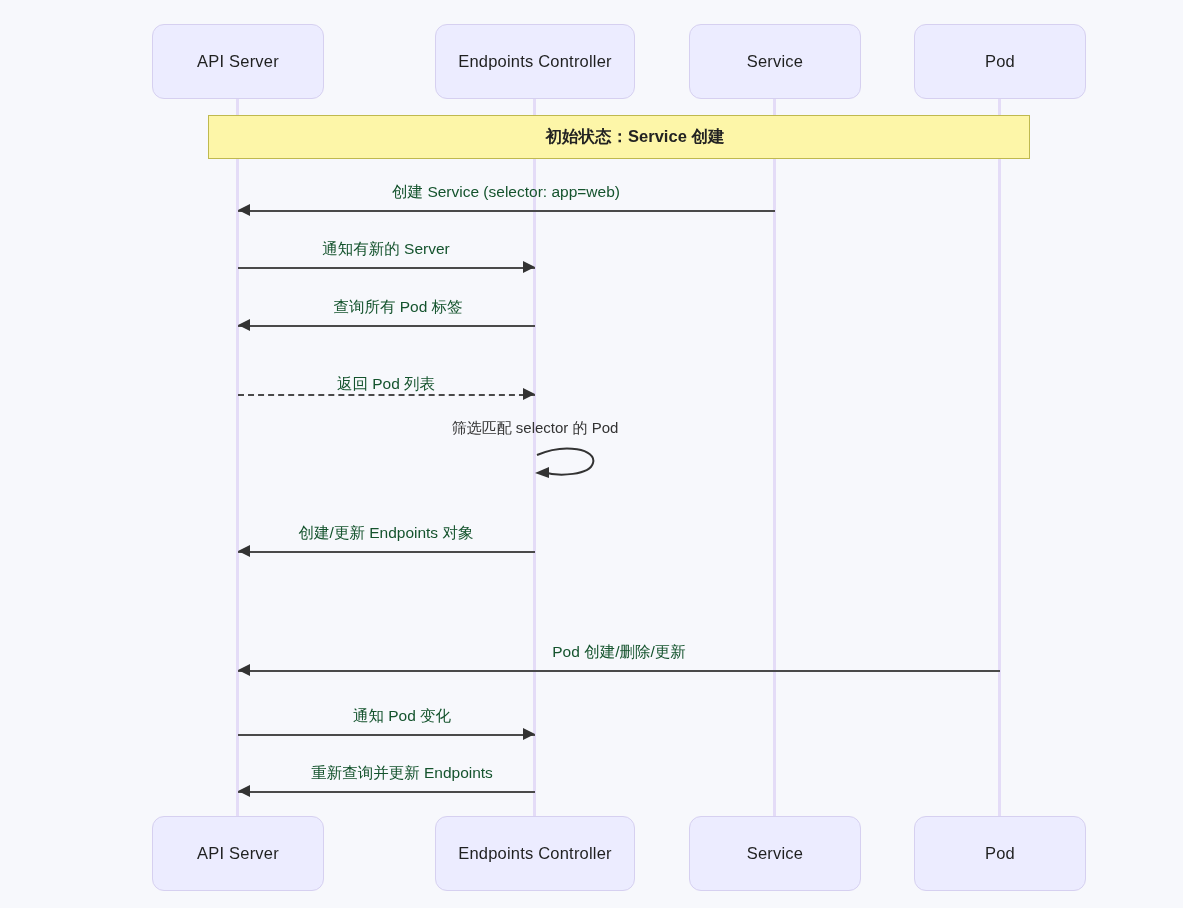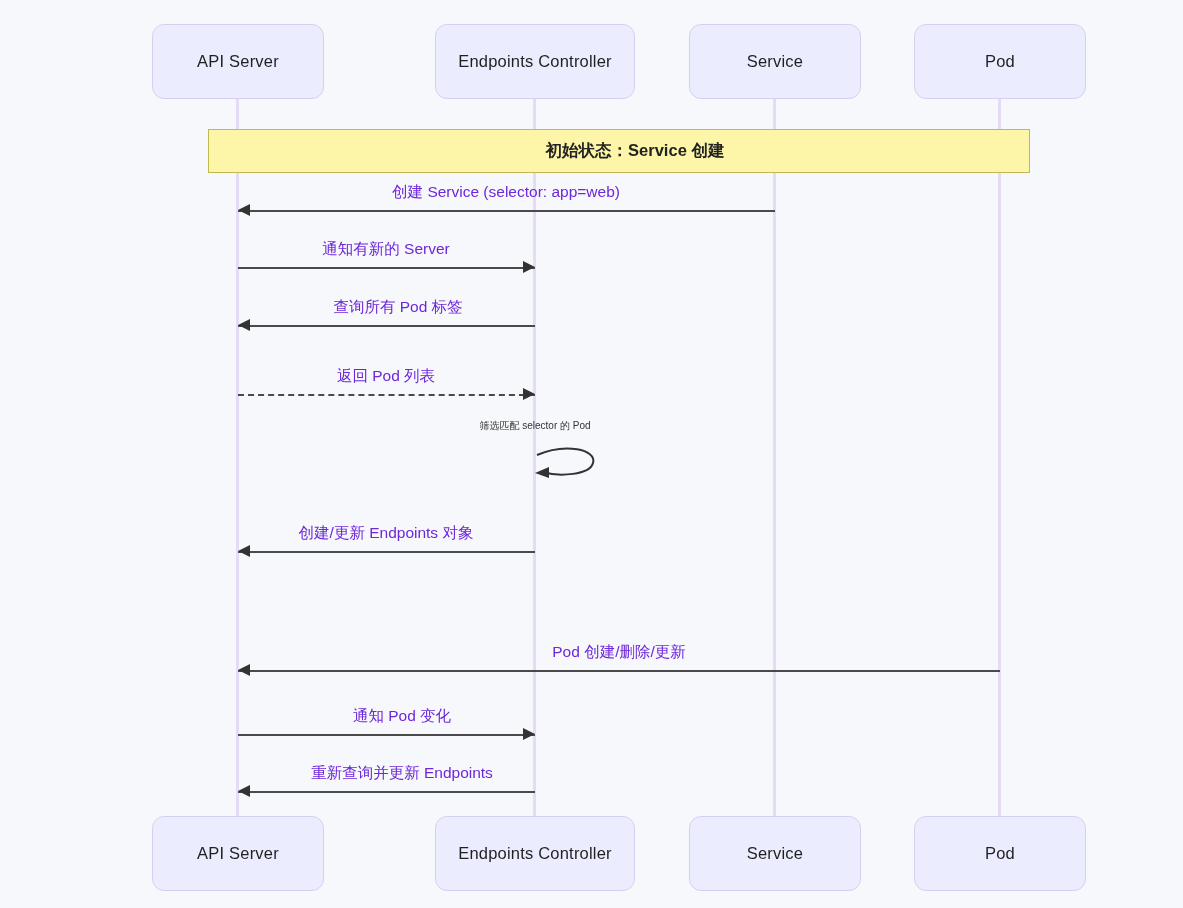--- a/index.html
+++ b/index.html
@@ -75,38 +75,38 @@
   }
   .msg.to-right .head {
     border-left: 12px solid #333;
   }
   .msg.to-left .head {
     border-right: 12px solid #333;
   }
   .msg .label {
     position: absolute;
     white-space: nowrap;
-    color: #6d28d9;
+    color: #14532d;
     font-size: 15.5px;
     top: -28px;
     transform: translateX(-50%);
   }
   
   .self-loop {
     position: absolute;
   }
   .self-loop svg {
     display: block;
     overflow: visible;
   }
   .self-loop .label {
     position: absolute;
     white-space: nowrap;
     color: #333;
-    font-size: 10px;
+    font-size: 15px;
     transform: translateX(-50%);
     top: -26px;
   }
 </style>
 </head>
 <body>
 
 <div id="canvas">
 
   <div class="lifeline" style="left:236px; top:99px; height:717px;"></div>
@@ -120,21 +120,21 @@
   <div class="actor-box" style="left:435px; top:24px; width:200px; height:75px;">
     <span>Endpoints Controller</span>
   </div>
   <div class="actor-box" style="left:689px; top:24px; width:172px; height:75px;">
     <span>Service</span>
   </div>
   <div class="actor-box" style="left:914px; top:24px; width:172px; height:75px;">
     <span>Pod</span>
   </div>
 
-  <div class="note-bar" style="left:208px; top:129px; width:822px; height:44px;padding-left:32px;">
+  <div class="note-bar" style="left:208px; top:115px; width:822px; height:44px;padding-left:32px;">
     <span>初始状态：Service 创建</span>
   </div>
 
   <div class="msg to-left" style="left:238px; top:210px; width:537px;">
     <div class="line" style="width:537px;"></div>
     <div class="head" style="left:0px;"></div>
     <div class="label" style="left:268px;">创建 Service (selector: app=web)</div>
   </div>
 
   <div class="msg to-right" style="left:238px; top:267px; width:297px;">
@@ -145,21 +145,21 @@
 
   <div class="msg to-left" style="left:238px; top:325px; width:297px;">
     <div class="line" style="width:297px;"></div>
     <div class="head" style="left:0px;"></div>
     <div class="label" style="left:160px;">查询所有 Pod 标签</div>
   </div>
 
   <div class="msg to-right dashed" style="left:238px; top:394px; width:297px;">
     <div class="line" style="width:297px;"></div>
     <div class="head" style="left:285px;"></div>
-    <div class="label" style="left:148px;">返回 Pod 列表</div>
+    <div class="label" style="left:148px;margin-top:8px;">返回 Pod 列表</div>
   </div>
 
   <div class="self-loop" style="left:535px; top:445px;">
     <div class="label" style="left:0px;">筛选匹配 selector 的 Pod</div>
     <svg width="70" height="40" viewBox="0 0 70 40" style="position:absolute; left:0px; top:0px;">
       <path d="M 2 10 C 30 -2, 62 4, 58 18 C 55 30, 24 32, 8 27" fill="none" stroke="#333" stroke-width="2"></path>
       <polygon points="14,22 0,28 14,33" fill="#333"></polygon>
     </svg>
   </div>
 

